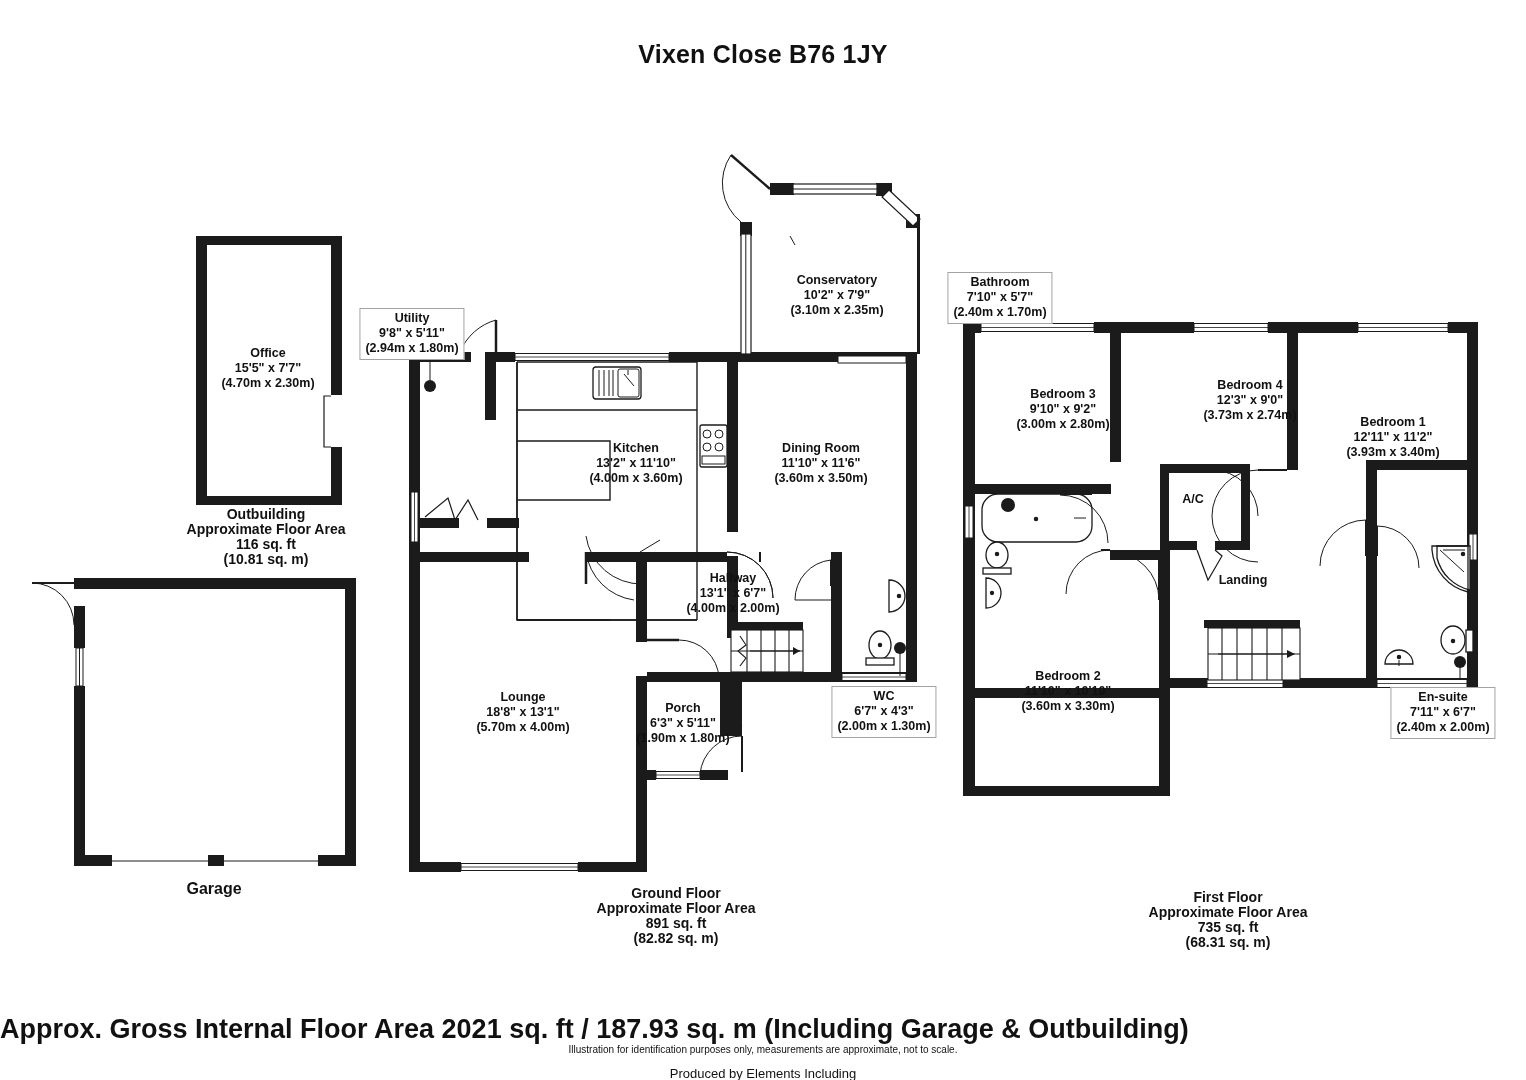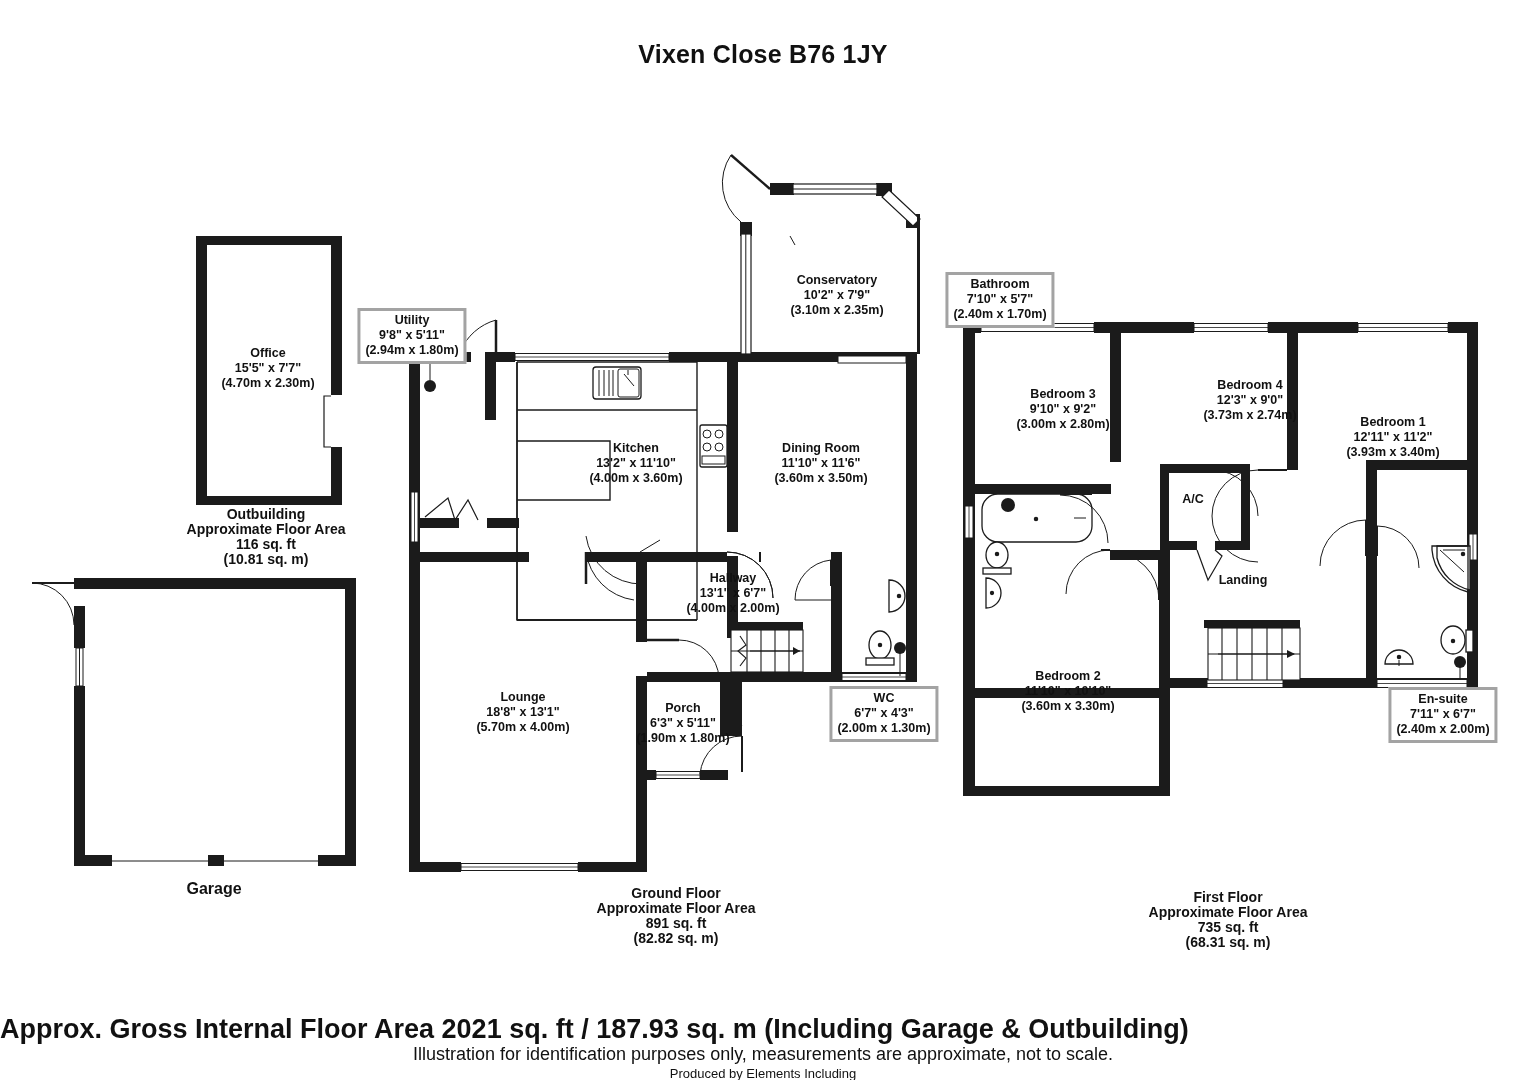--- a/index.html
+++ b/index.html
@@ -43,21 +43,21 @@
     font-size: 12.5px;
     font-weight: bold;
     line-height: 15px;
     white-space: nowrap;
     transform: translateX(-50%);
   }
   .lbl .nm { display:block; }
   .lbl .d1 { display:block; font-weight: bold; }
   .lbl .d2 { display:block; font-weight: bold; }
   .boxed {
-    border: 3px solid #a3a3a3;
+    border: 1px solid #a3a3a3;
     background: #ffffff;
     padding: 2px 5px 3px 5px;
   }
   .areablk {
     position: absolute;
     text-align: center;
     font-size: 14px;
     font-weight: bold;
     line-height: 15px;
     white-space: nowrap;
@@ -71,21 +71,21 @@
     text-align: left;
     font-size: 27px;
     font-weight: bold;
   }
   .footer2 {
     position: absolute;
     left: 0;
     width: 1526px;
     top: 1044px;
     text-align: center;
-    font-size: 18px;
+    font-size: 10px;
   }
   .footer3 {
     position: absolute;
     left: 0;
     width: 1526px;
     top: 1066px;
     text-align: center;
     font-size: 13px;
   }
   .garage-label {

